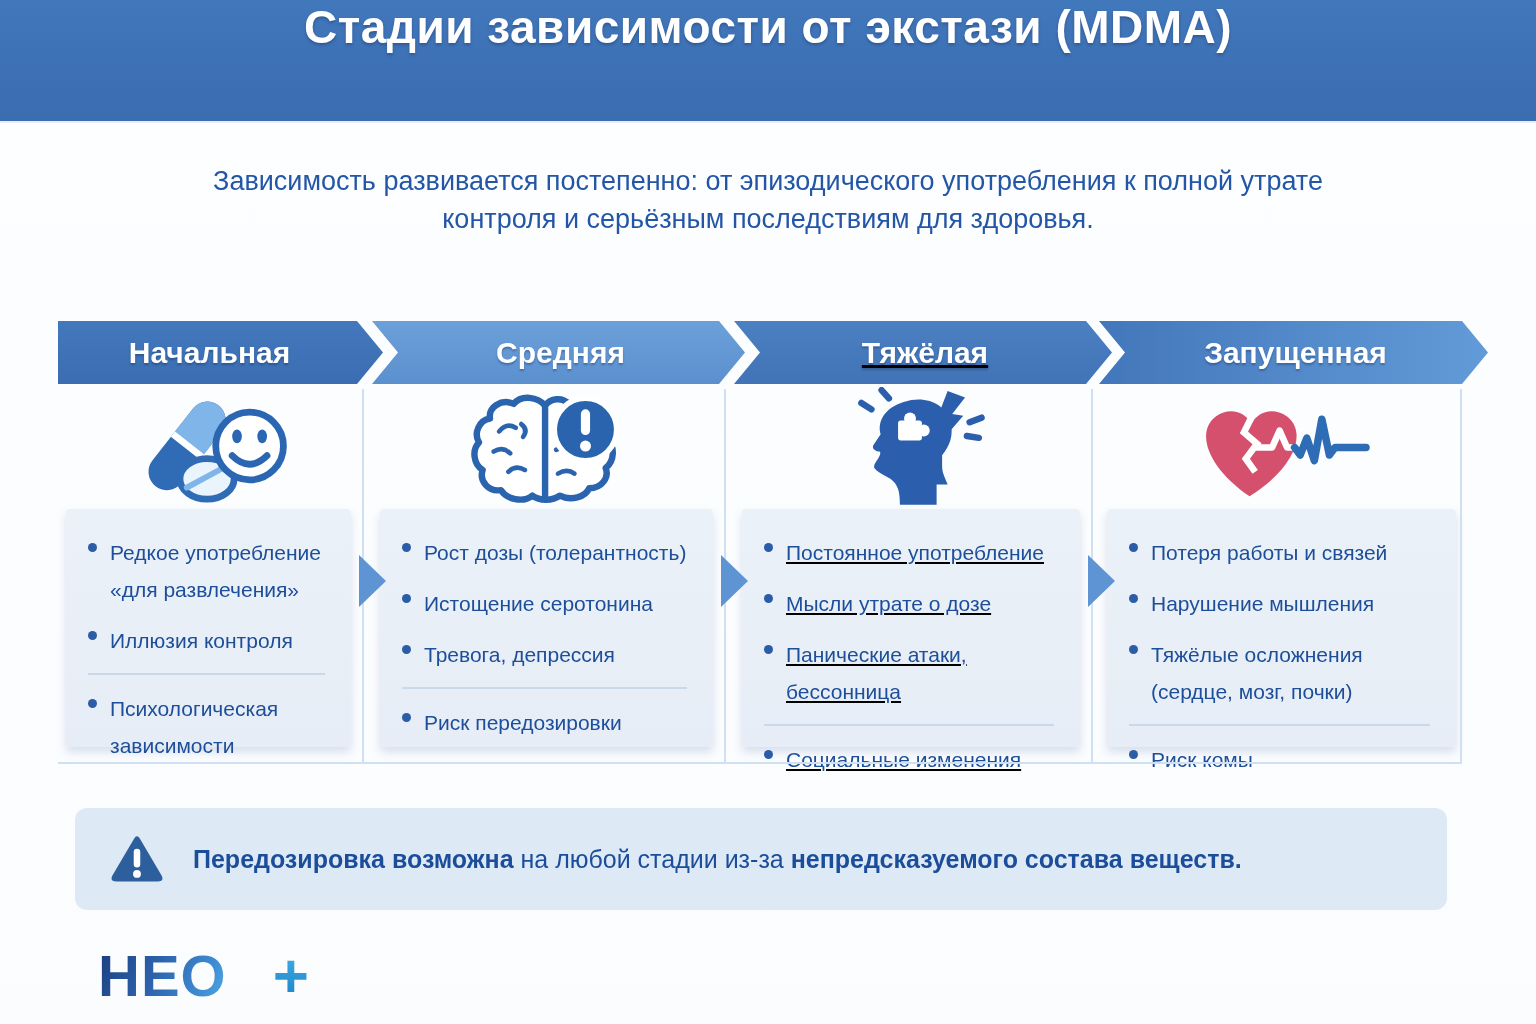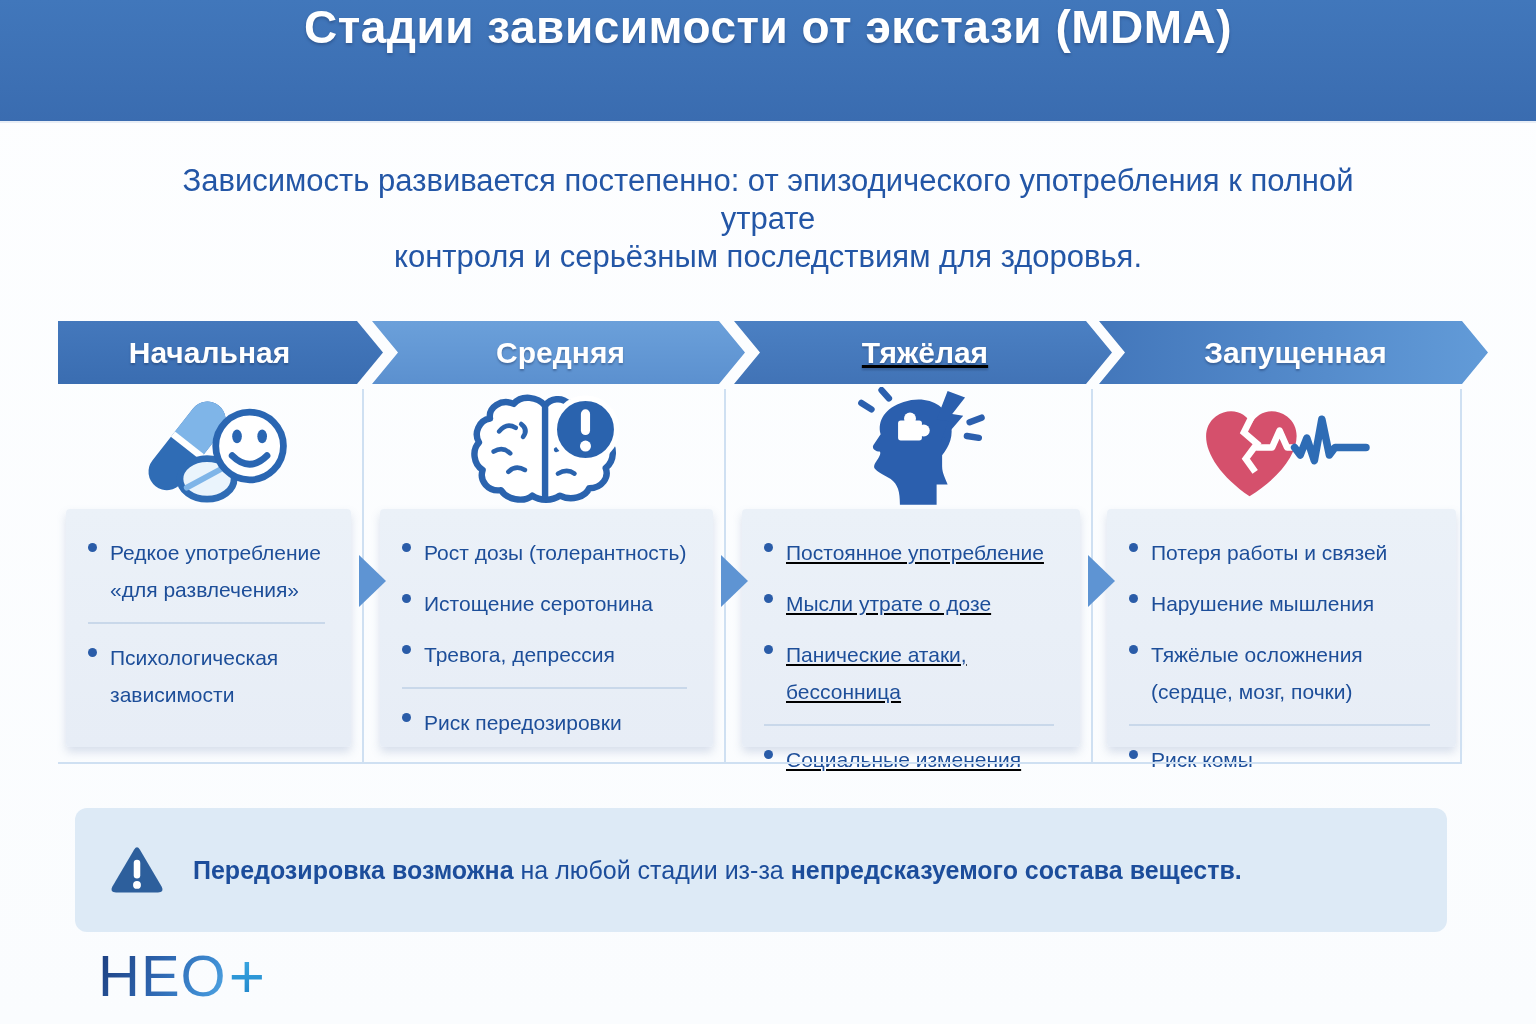--- a/index.html
+++ b/index.html
@@ -25,21 +25,21 @@
   }
   .header h1 {
     color: #ffffff; font-size: 46px; font-weight: 700; letter-spacing: 0.5px;
     text-shadow: 0 2px 3px rgba(20,40,80,0.35);
   }
 
   
   .intro {
     position: absolute; top: 162px; left: 50%; transform: translateX(-50%);
     width: 1220px; text-align: center;
-    color: #2356a6; font-size: 31px; line-height: 38px;
+    color: #2356a6; font-size: 27px; line-height: 38px;
   }
 
   
   .stages {
     position: absolute; left: 58px; top: 321px; width: 1404px; height: 444px;
   }
   .col { position: absolute; top: 0; display: flex; flex-direction: column; }
   .col1 { left: 0;    width: 299px; }
   .col2 { left: 314px; width: 347px; }
   .col3 { left: 676px; width: 352px; text-decoration: underline; }
@@ -96,33 +96,33 @@
   }
   .flow-triangle {
     position: absolute; top: 234px; width: 27px; height: 52px;
     background: #5e94d3;
     clip-path: polygon(0 0, 100% 50%, 0 100%);
     z-index: 5;
   }
 
   
   .warning {
-    position: absolute; left: 75px; top: 808px; width: 1372px; height: 124px;
+    position: absolute; left: 75px; top: 808px; width: 1372px; height: 102px;
     background: #ddeaf6; border-radius: 12px;
     display: flex; align-items: center; gap: 28px;
     padding: 0 30px 0 34px;
   }
   .warning-text { color: #1c4d9b; font-size: 25px; }
   .warning-text b { font-weight: 700; }
 
   
   .logo {
     position: absolute; left: 98px; top: 942px;
-    font-size: 58px; font-weight: 400; letter-spacing: 1px;
-    display: flex; align-items: center;
+    font-size: 58px; font-weight: 700; letter-spacing: 1px;
+    display: flex; align-items: center; gap: 44px;
   }
   .logo .word {
     color: #2a62ae;
     background: linear-gradient(115deg, #1b3c7c 0%, #2d63ad 45%, #3f8ed4 80%, #57aee6 100%);
     -webkit-background-clip: text; background-clip: text;
     -webkit-text-fill-color: transparent;
   }
   .logo .plus {
     color: #2b9ddd;
     background: linear-gradient(180deg, #41b1e8 0%, #1b7fc6 100%);
@@ -161,20 +161,23 @@
           <circle cx="128" cy="60" r="35" fill="#ffffff" stroke="#2a66b2" stroke-width="7"></circle>
           <ellipse cx="115" cy="50" rx="5" ry="7" fill="#2a66b2"></ellipse>
           <ellipse cx="141" cy="50" rx="5" ry="7" fill="#2a66b2"></ellipse>
           <path d="M110 70 Q128 88 146 70" fill="none" stroke="#2a66b2" stroke-width="7" stroke-linecap="round"></path>
         </svg>
       </div>
       <div class="card">
         <ul>
             <li class="item">
               <span>Редкое употребление «для развлечения»</span>
+            </li>
+            <li class="item">
+              <span>Иллюзия контроля</span>
             </li>
             <li class="card-divider"></li>
             <li class="item">
               <span>Психологическая зависимости</span>
             </li>
           </ul>
       </div>
     </div>
 
     <div class="col col2">

